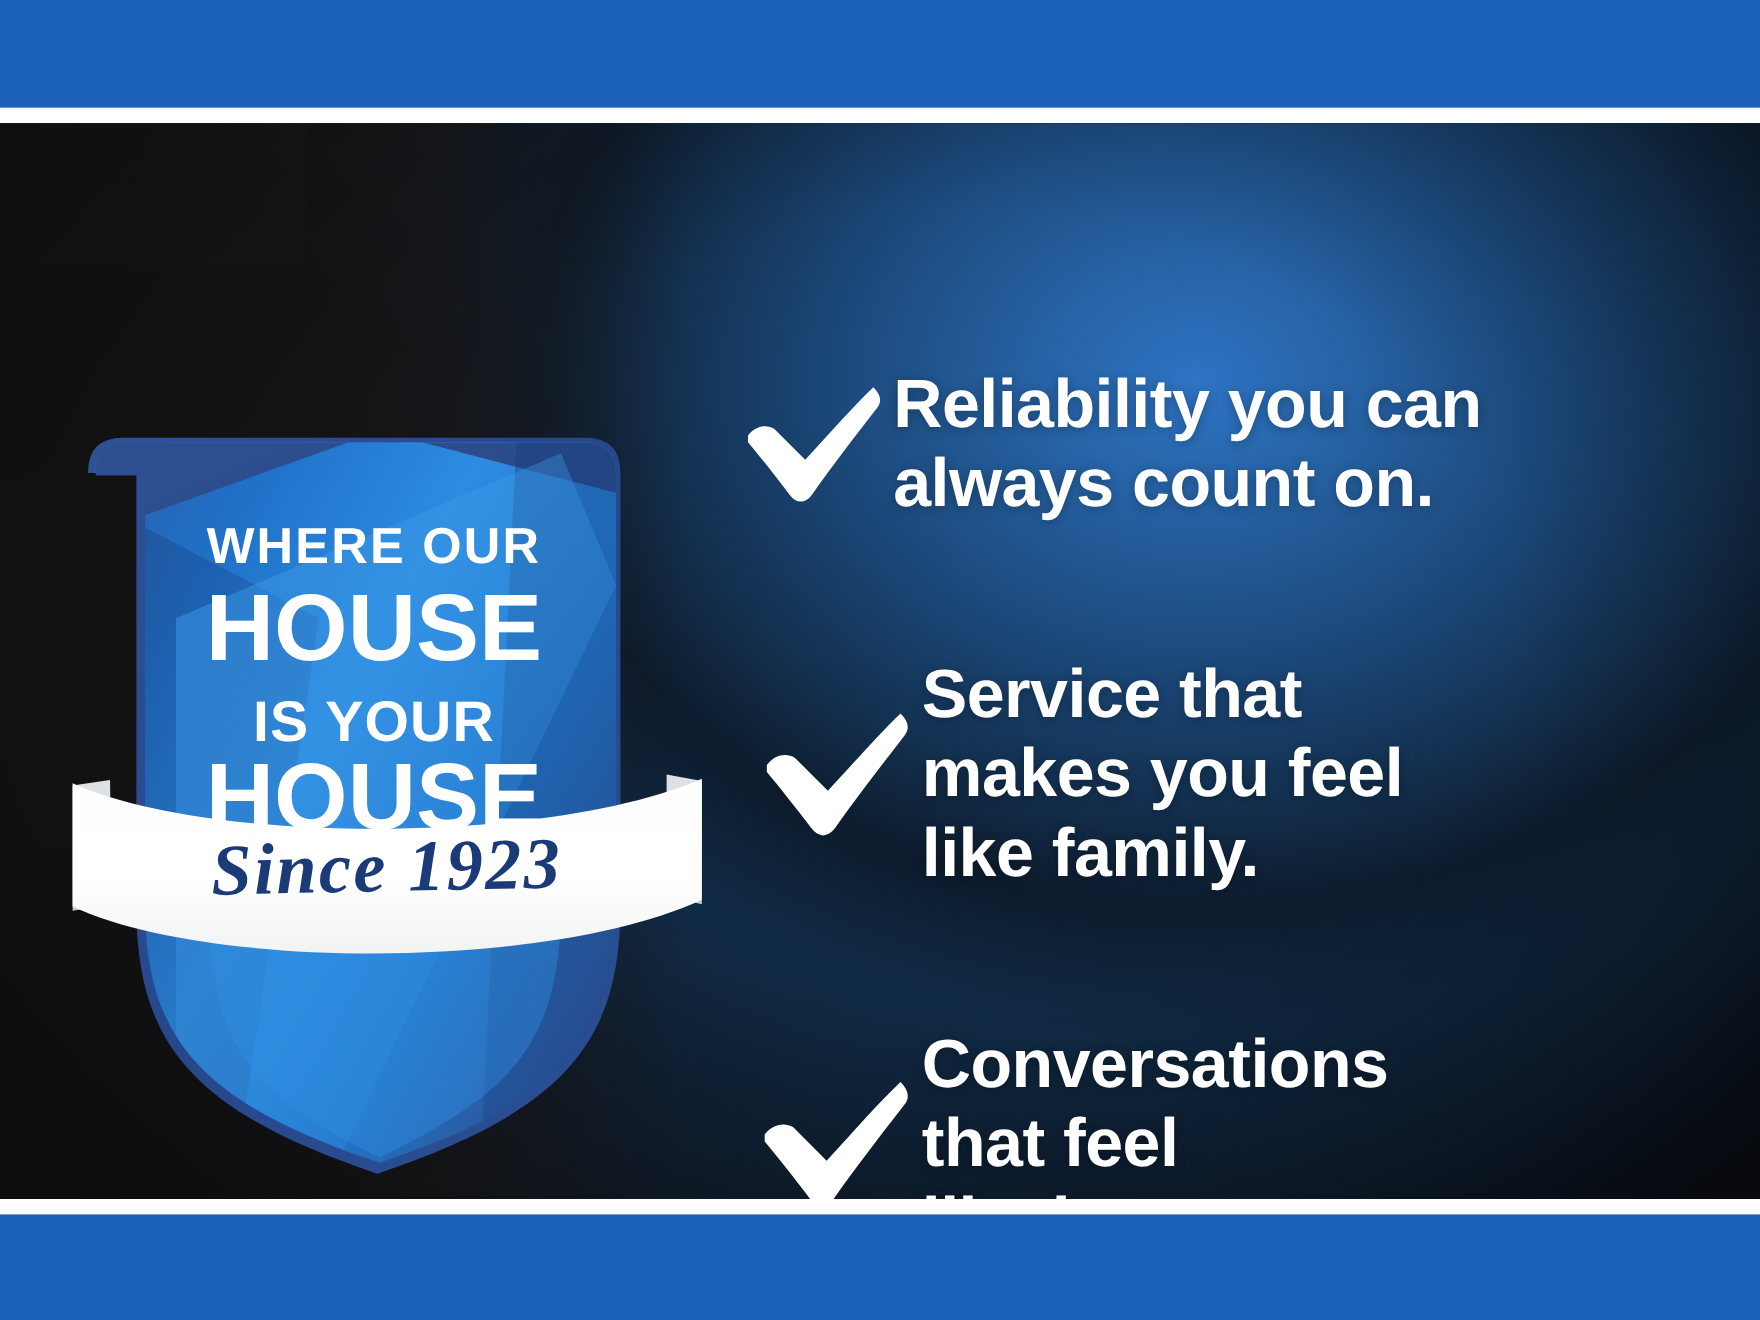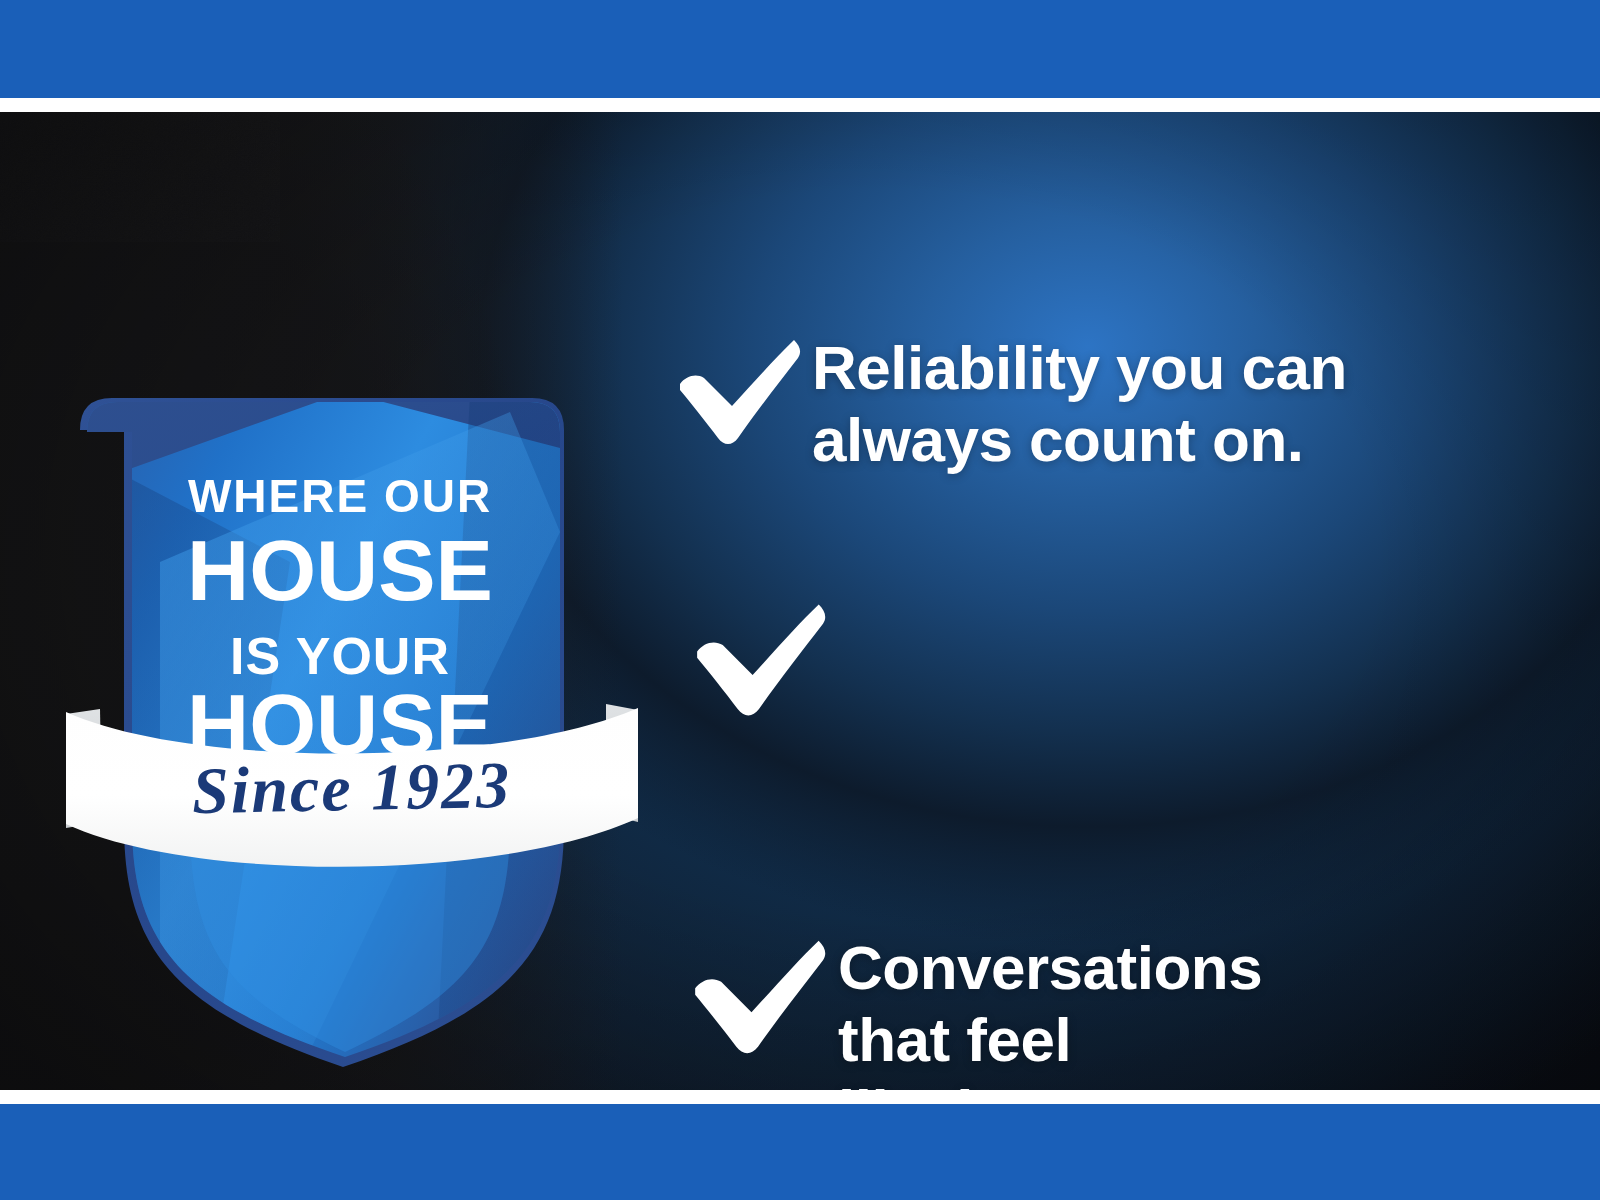--- a/index.html
+++ b/index.html
@@ -87,21 +87,21 @@
     text-anchor:middle;
     letter-spacing:2px;
   }
 
   
   #bullets{
     position:absolute; left:672px; top:112px;
     width:880px; height:978px;
   }
   .bullet{
-    position:absolute; display:flex; align-items:flex-start;
+    position:absolute; display:flex; align-items:center;
   }
   .bullet .chk{ flex:0 0 auto; width:132px; }
   .bullet .chk svg{ display:block; }
   .bullet .lines{
     color:#ffffff;
     font-family:"Liberation Sans", sans-serif;
     font-weight:bold;
     font-size:62px;
     line-height:1.16;
     letter-spacing:-0.5px;
@@ -245,20 +245,23 @@
       </div>
 
       <div class="bullet" id="b2">
         <span class="chk">
           <svg width="142" height="128" viewBox="0 0 132 120" xmlns="http://www.w3.org/2000/svg">
             <path d="M8,52 C14,44 24,41 32,46 L60,74 C84,48 104,25 122,8
                      C128,14 130,20 126,26 C106,52 84,80 66,106
                      C60,114 52,114 46,106 C34,90 18,70 8,58 Z" fill="#ffffff"></path>
           </svg>
         </span>
+        <span class="lines">Service that
+makes you feel
+like family.</span>
       </div>
 
       <div class="bullet" id="b3">
         <span class="chk">
           <svg width="144" height="130" viewBox="0 0 132 120" xmlns="http://www.w3.org/2000/svg">
             <path d="M8,52 C14,44 24,41 32,46 L60,74 C84,48 104,25 122,8
                      C128,14 130,20 126,26 C106,52 84,80 66,106
                      C60,114 52,114 46,106 C34,90 18,70 8,58 Z" fill="#ffffff"></path>
           </svg>
         </span>

